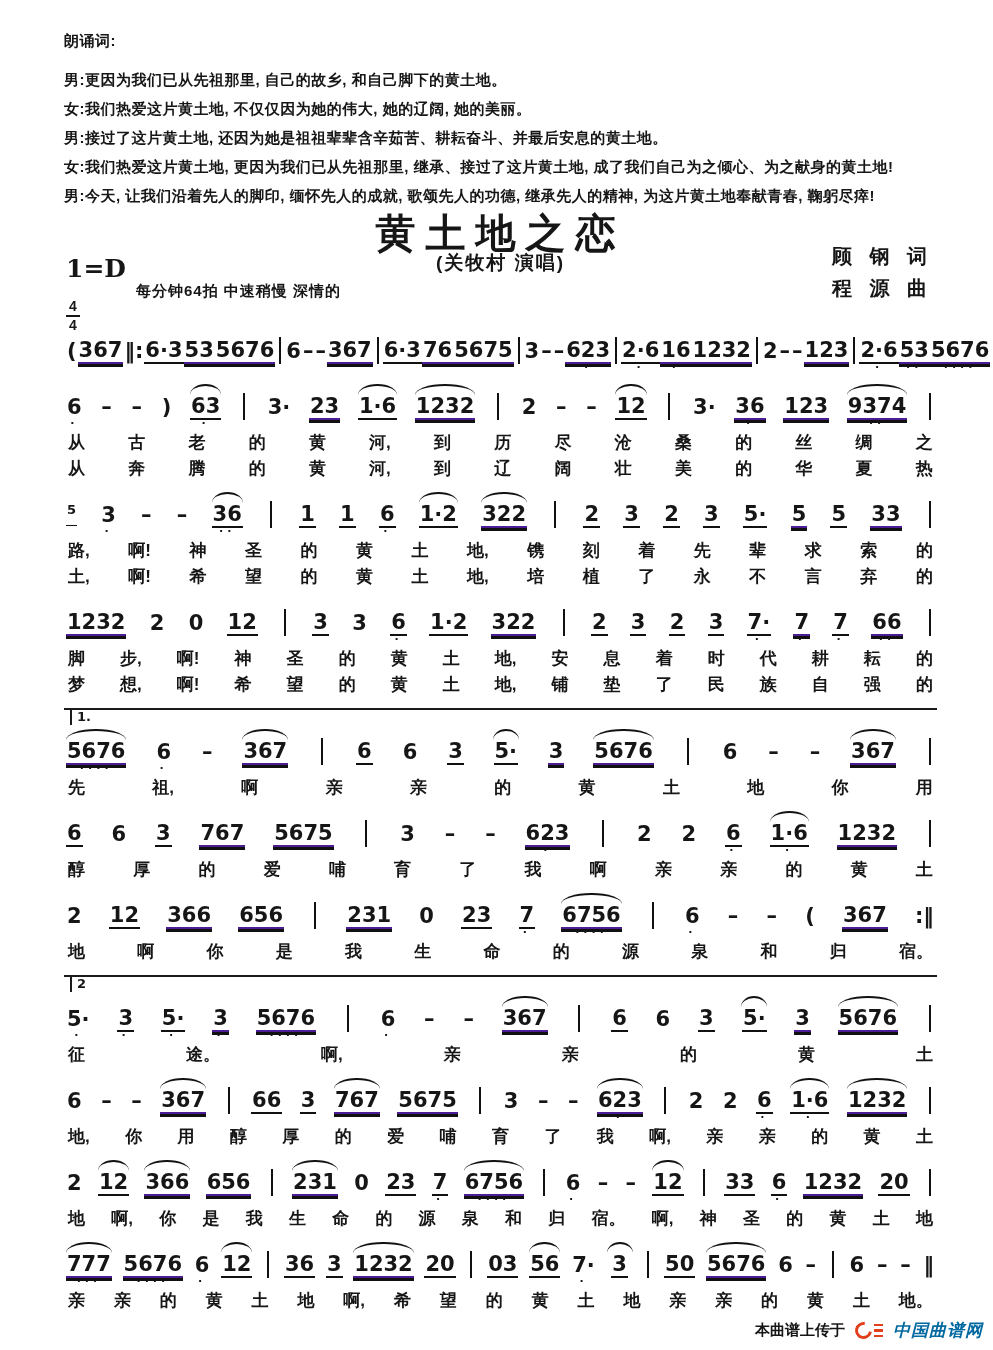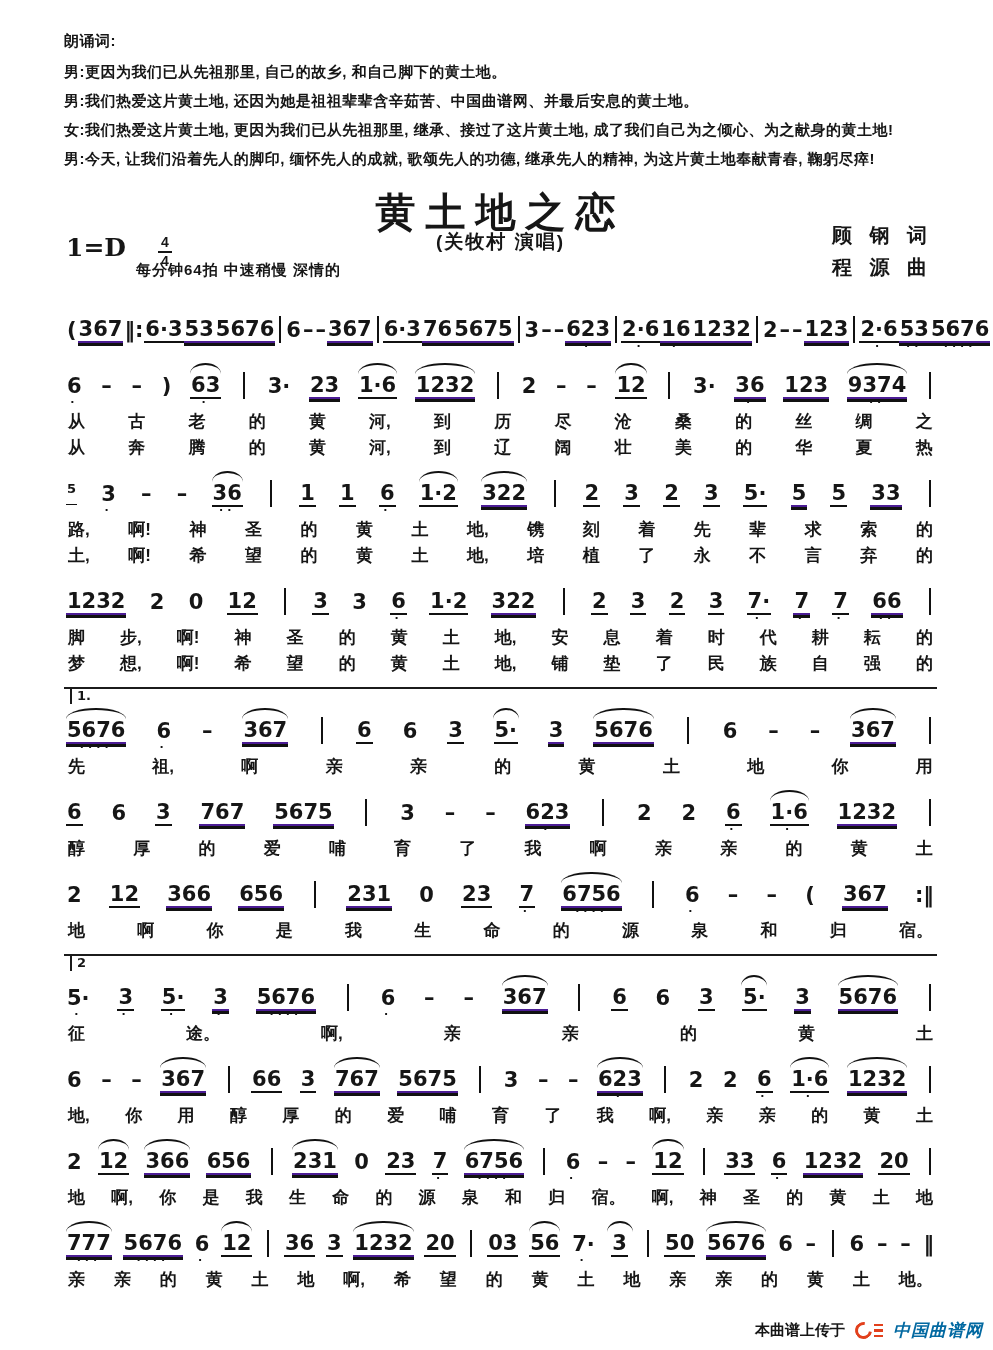--- a/index.html
+++ b/index.html
@@ -4,33 +4,33 @@
 <style>
   html,body{margin:0;padding:0;background:#fff;}
   body{
     width:993px;height:1350px;overflow:hidden;position:relative;
     color:#161616;font-family:"Liberation Sans",sans-serif;
   }
   .page{padding:26px 56px 0 64px;}
 
   
   .recitation{font-size:15px;font-weight:700;line-height:29px;letter-spacing:.5px;}
-  .recite-label{margin-bottom:2px;}
+  .recite-label{margin-bottom:10px;}
   .recite-line{white-space:nowrap;}
 
   
-  .header{position:relative;height:112px;margin-top:16px;}
+  .header{position:relative;height:112px;}
   .song-title{
     position:absolute;left:0;right:0;top:-4px;text-align:center;
     font-family:"DejaVu Serif","Liberation Serif",serif;
     font-size:40px;font-weight:900;letter-spacing:10px;
   }
   .song-subtitle{position:absolute;left:0;right:0;top:40px;text-align:center;font-size:19px;font-weight:600;letter-spacing:2px;}
   .credits{position:absolute;right:4px;top:30px;text-align:right;font-size:20px;font-weight:800;line-height:32px;letter-spacing:6px;}
-  .keysig{position:absolute;left:2px;top:44px;display:flex;align-items:flex-start;gap:32px;}
+  .keysig{position:absolute;left:2px;top:44px;display:flex;align-items:flex-start;gap:14px;flex-direction:column;}
   .key-label{font-size:25px;font-weight:700;font-family:"DejaVu Serif","Liberation Serif",serif;}
   .frac{display:inline-flex;flex-direction:column;align-items:center;font-size:14px;font-weight:800;line-height:1.05;margin-top:2px;}
   .frac .top{border-bottom:2px solid #161616;padding:0 3px 1px;}
   .frac .bot{padding-top:1px;}
   .tempo{position:absolute;left:72px;top:72px;font-size:15px;font-weight:700;letter-spacing:1px;}
 
   
   .score{margin-top:6px;}
   .score-line{margin-bottom:12px;}
   .notes-row{display:flex;justify-content:space-between;align-items:flex-end;padding:0 2px;}
@@ -64,21 +64,22 @@
 </style>
 </head>
 <body>
 
 <div class="page">
 
   <div class="recitation">
     <div class="recite-label">朗诵词:</div>
     <div id="recitation-lines">
         <div class="recite-line">男:更因为我们已从先祖那里, 自己的故乡, 和自己脚下的黄土地。</div>
-        <div class="recite-line">男:我们热爱这片黄土地, 还因为她是祖祖辈辈含辛茹苦、中国曲谱网、并最后安息的黄土地。</div>
+        <div class="recite-line">女:我们热爱这片黄土地, 不仅仅因为她的伟大, 她的辽阔, 她的美丽。</div>
+        <div class="recite-line">男:接过了这片黄土地, 还因为她是祖祖辈辈含辛茹苦、耕耘奋斗、并最后安息的黄土地。</div>
         <div class="recite-line">女:我们热爱这片黄土地, 更因为我们已从先祖那里, 继承、接过了这片黄土地, 成了我们自己为之倾心、为之献身的黄土地!</div>
         <div class="recite-line">男:今天, 让我们沿着先人的脚印, 缅怀先人的成就, 歌颂先人的功德, 继承先人的精神, 为这片黄土地奉献青春, 鞠躬尽瘁!</div>
       </div>
   </div>
 
   <div class="header">
     <div class="song-title">黄土地之恋</div>
     <div class="song-subtitle">(关牧村 演唱)</div>
     <div class="credits">
       <div>顾 钢 词</div>

